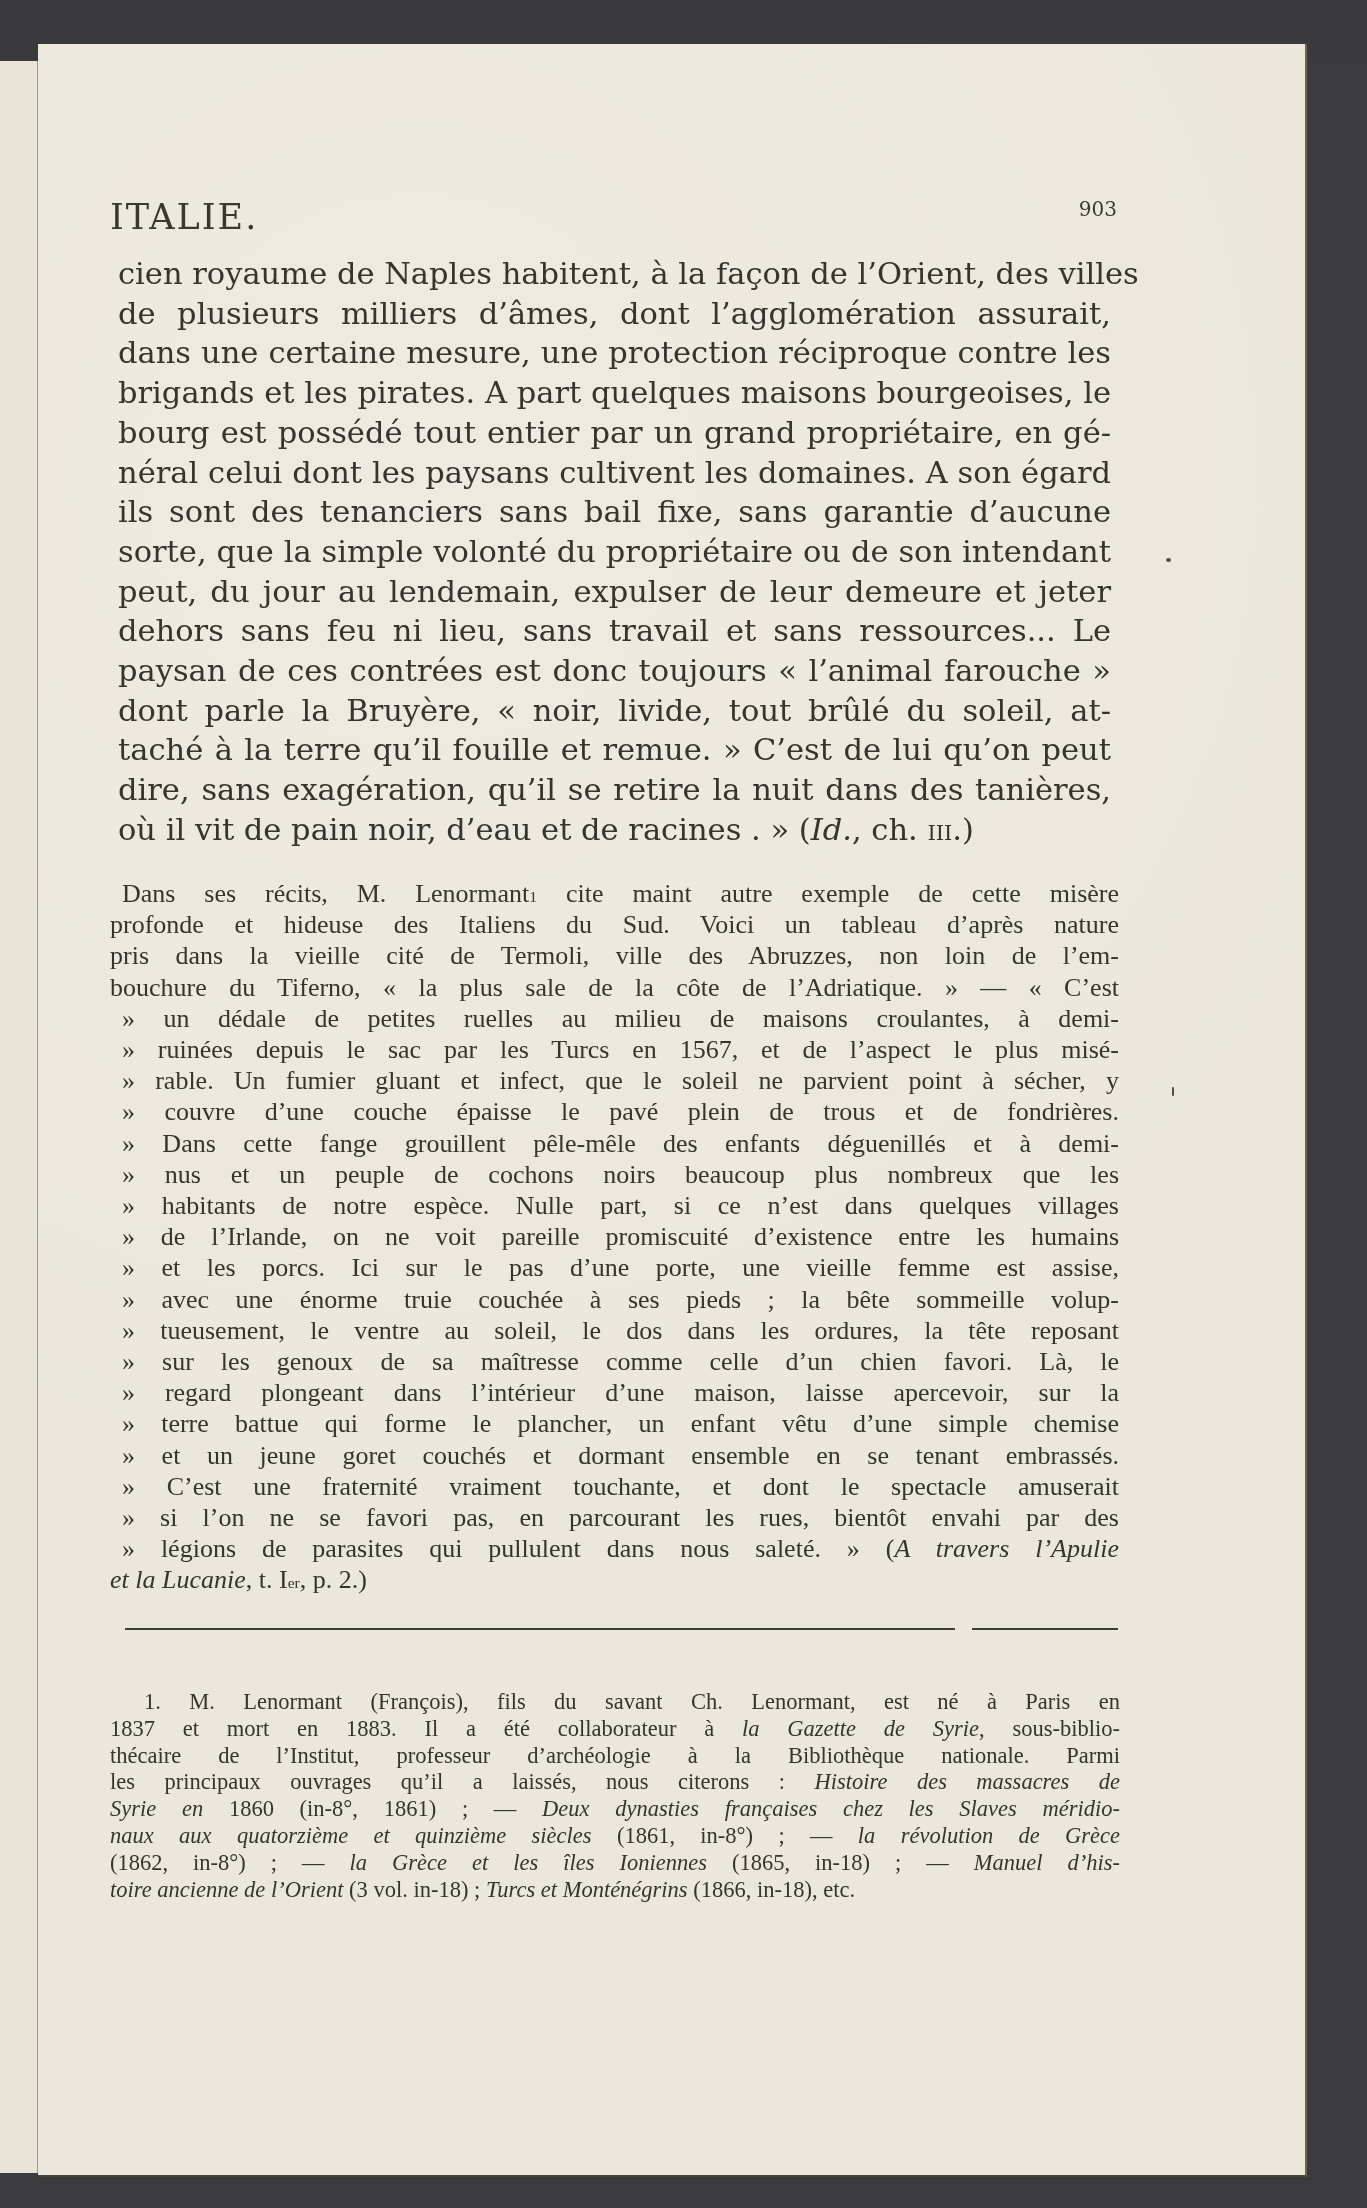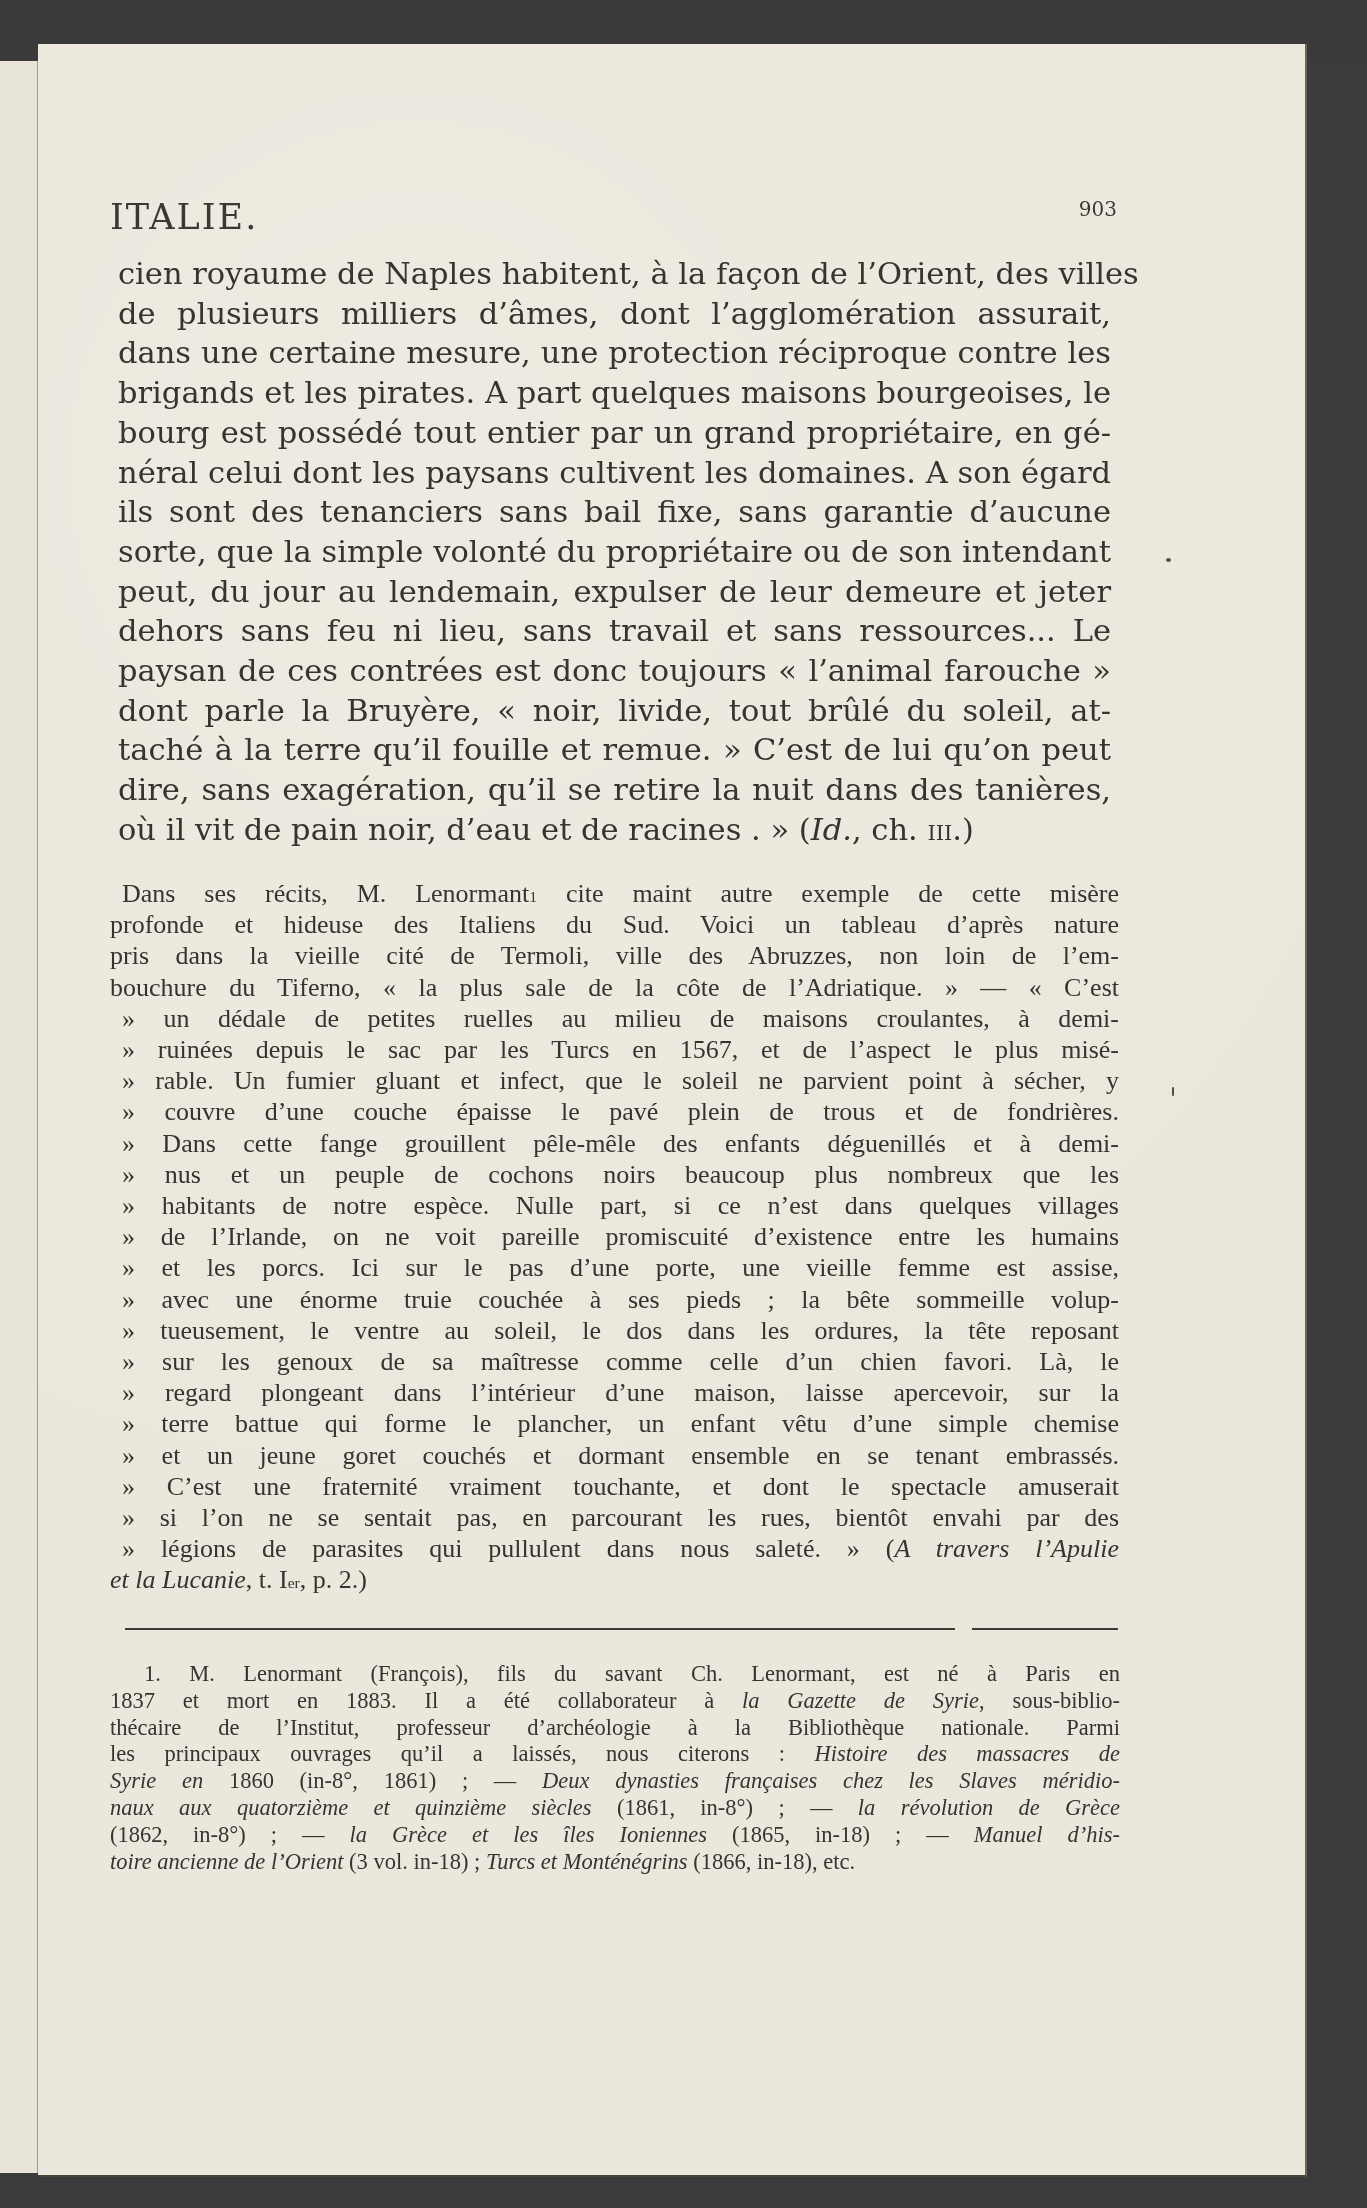--- a/index.html
+++ b/index.html
@@ -48,21 +48,21 @@
   .rule {
     position: absolute; top: 1628px; height: 2px; background: #3f3c35;
   }
   .rule.a { left: 125px; width: 830px; }
   .rule.b { left: 972px; width: 146px; }
   .footnote {
     position: absolute; left: 110px; top: 1661px; width: 1010px;
     color: #36342e; font-size: 22.5px; line-height: 26.8px;
     font-family: "Liberation Serif", "DejaVu Serif", serif;
   }
-  .footnote .first { padding-left: 34px; }
+  .footnote .first { padding-left: 34px; margin-top: 28px; }
   i { font-style: italic; }
   sup { font-size: 60%; vertical-align: 40%; line-height: 0; }
   .smallcaps { font-variant: small-caps; }
   .speck { position: absolute; background: #54503f; border-radius: 50%; }
 </style>
 </head>
 <body>
 
 <div class="bg-top"></div>
 <div class="prev-page"></div>
@@ -108,21 +108,21 @@
   <span class="line">» habitants de notre espèce. Nulle part, si ce n’est dans quelques villages</span>
   <span class="line">» de l’Irlande, on ne voit pareille promiscuité d’existence entre les humains</span>
   <span class="line">» et les porcs. Ici sur le pas d’une porte, une vieille femme est assise,</span>
   <span class="line">» avec une énorme truie couchée à ses pieds ; la bête sommeille volup-</span>
   <span class="line">» tueusement, le ventre au soleil, le dos dans les ordures, la tête reposant</span>
   <span class="line">» sur les genoux de sa maîtresse comme celle d’un chien favori. Là, le</span>
   <span class="line">» regard plongeant dans l’intérieur d’une maison, laisse apercevoir, sur la</span>
   <span class="line">» terre battue qui forme le plancher, un enfant vêtu d’une simple chemise</span>
   <span class="line">» et un jeune goret couchés et dormant ensemble en se tenant embrassés.</span>
   <span class="line">» C’est une fraternité vraiment touchante, et dont le spectacle amuserait</span>
-  <span class="line">» si l’on ne se sentait pas, en parcourant les rues, bientôt envahi par des</span>
+  <span class="line">» si l’on ne se favori pas, en parcourant les rues, bientôt envahi par des</span>
   <span class="line"><span>» légions de parasites qui pullulent dans nous saleté. » (</span><i>A travers l’Apulie</i></span>
   <span class="line last hang"><i>et la Lucanie</i><span>, t. I</span><sup>er</sup><span>, p. 2.)</span></span>
 </div>
 
 <div class="rule a"></div>
 <div class="rule b"></div>
 
 <div class="footnote">
   <span class="line first">1. M. Lenormant (François), fils du savant Ch. Lenormant, est né à Paris en</span>
   <span class="line"><span>1837 et mort en 1883. Il a été collaborateur à </span><i>la Gazette de Syrie</i><span>, sous-biblio-</span></span>

